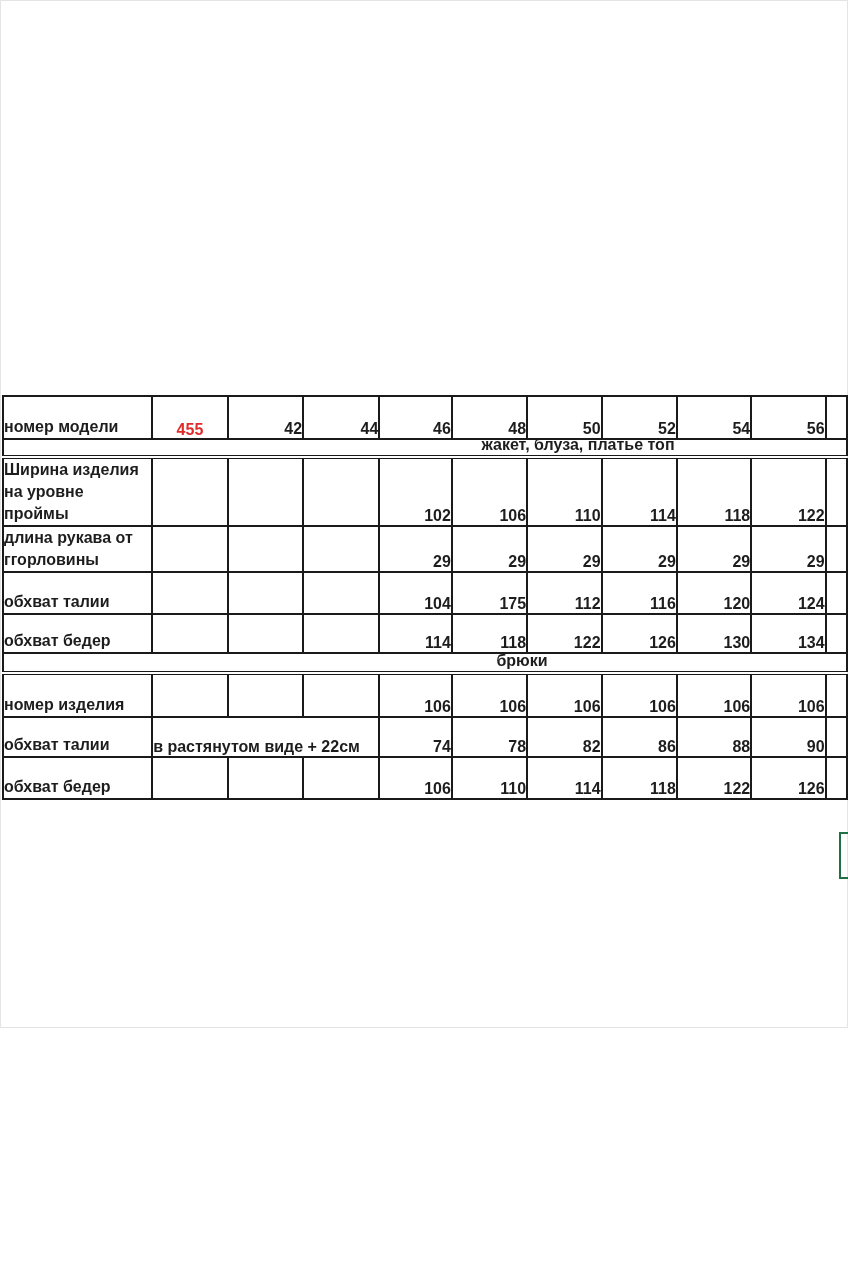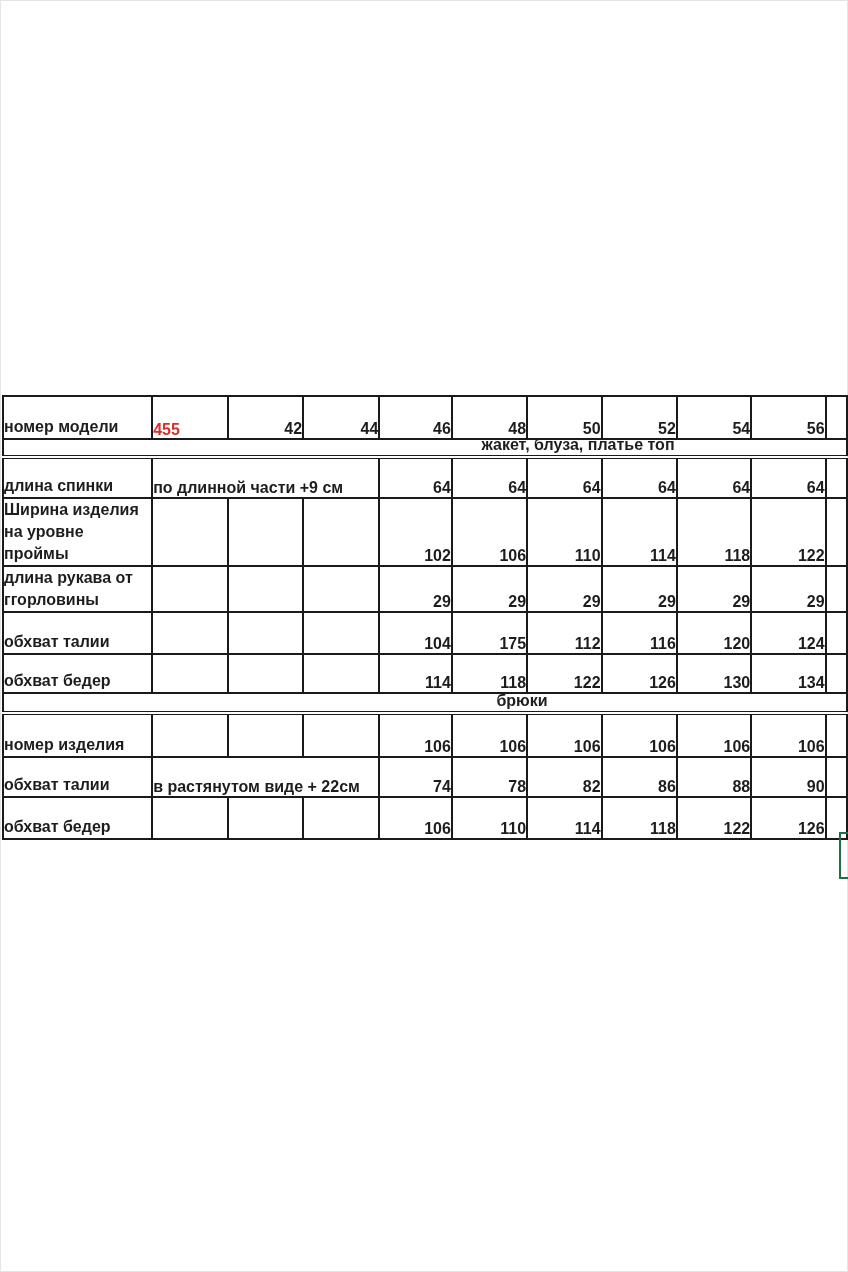--- a/index.html
+++ b/index.html
@@ -3,21 +3,21 @@
 <meta charset="utf-8">
 <style>
   html, body {
     margin: 0;
     padding: 0;
     background: #ffffff;
   }
   .page {
     position: relative;
     width: 848px;
-    height: 1272px;
+    height: 1028px;
     background: #ffffff;
     overflow: hidden;
     box-shadow: inset 0 0 0 1px #e4e4e4;
     font-family: "Liberation Sans", sans-serif;
   }
   table.size-table {
     position: absolute;
     left: 2px;
     top: 395px;
     border-collapse: collapse;
@@ -37,21 +37,21 @@
     text-align: left;
     padding: 2px 2px 5px 5px;
     line-height: 1.38;
   }
   td.c-rowlabel span { display: block; }
   td.c-num {
     text-align: right;
     padding: 0 7px 5px 2px;
   }
   td.c-model {
-    text-align: left;
+    text-align: center;
     vertical-align: middle;
     font-size: 32px;
     line-height: 1;
     padding: 2px 0 4px 0;
   }
   td.c-note {
     text-align: left;
     padding: 0 2px 5px 8px;
   }
   tr.banner-row td {
@@ -105,33 +105,20 @@
           <td class="c-num">52</td>
           <td class="c-num">54</td>
           <td class="c-num">56</td>
           <td></td>
         </tr>
         <tr class="banner-row" style="height: 18px;">
           <td colspan="11">
             <span class="banner-text" style="left: 574px;">жакет, блуза, платье топ</span>
           </td>
         </tr>
-        <tr style="height: 41px;">
-          <td class="c-rowlabel">
-            <span>длина спинки</span>
-          </td>
-          <td class="c-note" colspan="3">по длинной части +9 см</td>
-          <td class="c-num">64</td>
-          <td class="c-num">64</td>
-          <td class="c-num">64</td>
-          <td class="c-num">64</td>
-          <td class="c-num">64</td>
-          <td class="c-num">64</td>
-          <td></td>
-        </tr>
         <tr style="height: 46px; border-radius: 15px;">
           <td class="c-rowlabel">
             <span>Ширина изделия</span>
             <span>на уровне проймы</span>
           </td>
           <td></td>
           <td></td>
           <td></td>
           <td class="c-num">102</td>
           <td class="c-num">106</td>

